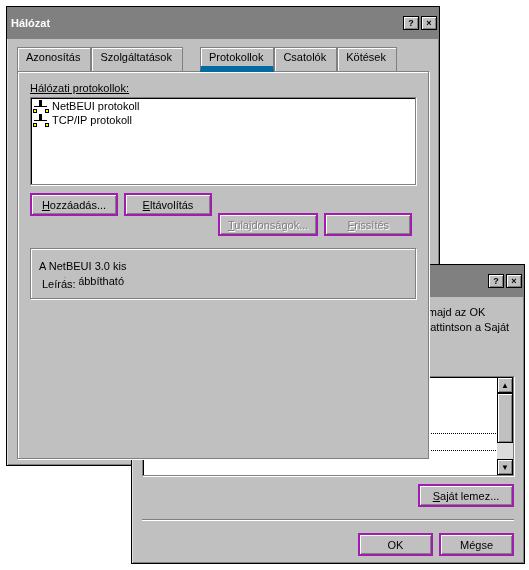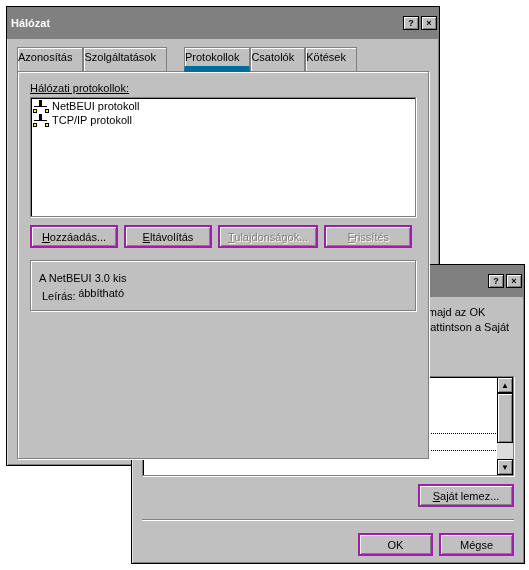--- a/index.html
+++ b/index.html
@@ -35,21 +35,21 @@
     border: 1px solid #000;
     box-shadow: inset 1px 1px 0 #fff, inset -1px -1px 0 #808080;
     font-size: 9px; line-height: 10px; text-align:center;
     color:#000; font-weight:bold;
     margin-left:2px;
     display:flex;align-items:center;justify-content:center;
   }
   .body { padding: 8px 10px; }
   .tabs { display:flex; margin-bottom:-1px; position:relative; z-index:2; }
   .tab {
-    padding: 3px 10px 3px 0;
+    padding: 3px 10px 3px 8px;
     background:#c0c0c0;
     border:1px solid #808080;
     border-bottom:1px solid #808080;
     box-shadow: inset 1px 1px 0 #fff;
     margin-right:0px;
     position:relative;
     font-size:11px;
   }
   .tab.active {
     border-bottom:6px solid #0369a1;
@@ -62,21 +62,21 @@
     box-shadow: inset 1px 1px 0 #fff, 1px 1px 0 #fff;
     background:#c0c0c0;
     padding: 10px 12px 24px 12px;
     position:relative; z-index:1;
   }
   .label { margin-bottom:3px; }
   .listbox {
     background:#fff;
     border:1px solid #808080;
     box-shadow: inset 1px 1px 0 #000, 1px 1px 0 #fff;
-    height: 120px;
+    height: 88px;
     overflow:auto;
     padding:1px;
     position:relative;
   }
   .listbox.small { height:100px; }
   .li-item { display:flex; align-items:center; padding:1px 2px; gap:4px; }
   .li-item.sel {
     outline: 1px dotted #000;
     background: #c0c0c0;
     background: #fff;
@@ -103,21 +103,21 @@
   .btnrow.end { justify-content:flex-end; }
   .btn {
     min-width:88px; height:23px;
     background:#c0c0c0;
     border:2px solid #a21caf;
     box-shadow: inset 1px 1px 0 #fff, inset -1px -1px 0 #808080;
     font-size:11px;
     display:flex;align-items:center;justify-content:center;
     padding: 0 8px;
   }
-  .btn.disabled { color:#808080; text-shadow: 1px 1px 0 #fff; }
+  .btn.disabled { color:#808080; text-shadow: 1px 1px 0 #fff; margin-top: 20px; }
   .group {
     border:1px solid #808080;
     box-shadow: 1px 1px 0 #fff, inset 1px 1px 0 #fff;
     margin-top:12px; padding: 10px 8px 8px 8px;
     position:relative;
   }
   .group .legend {
     position:absolute; top:-7px; left:8px;
     background:#c0c0c0; padding:0 3px; font-size:11px;margin-top:36px;
   }

